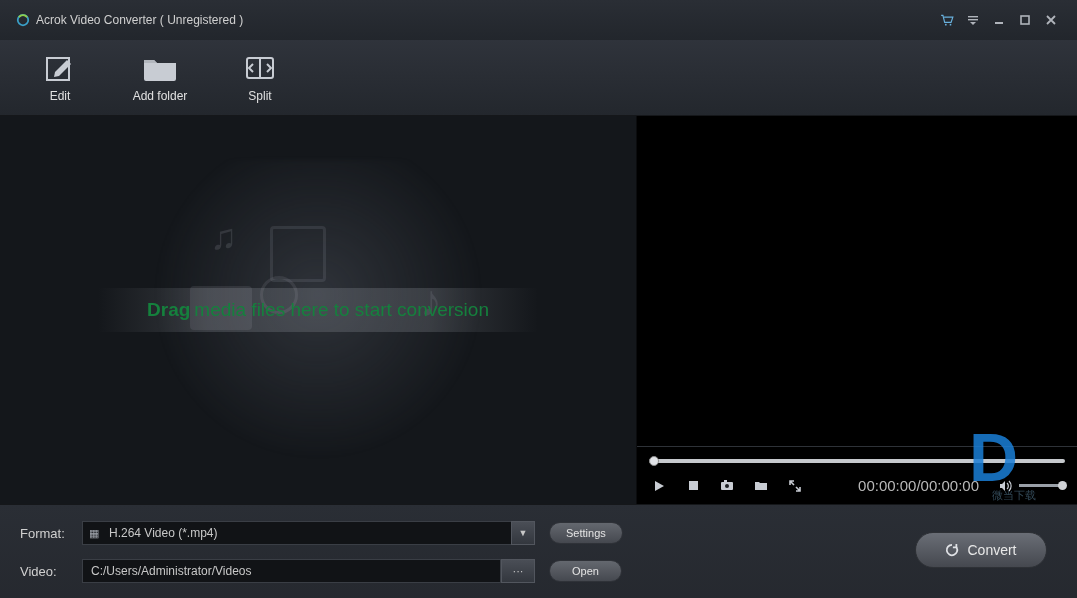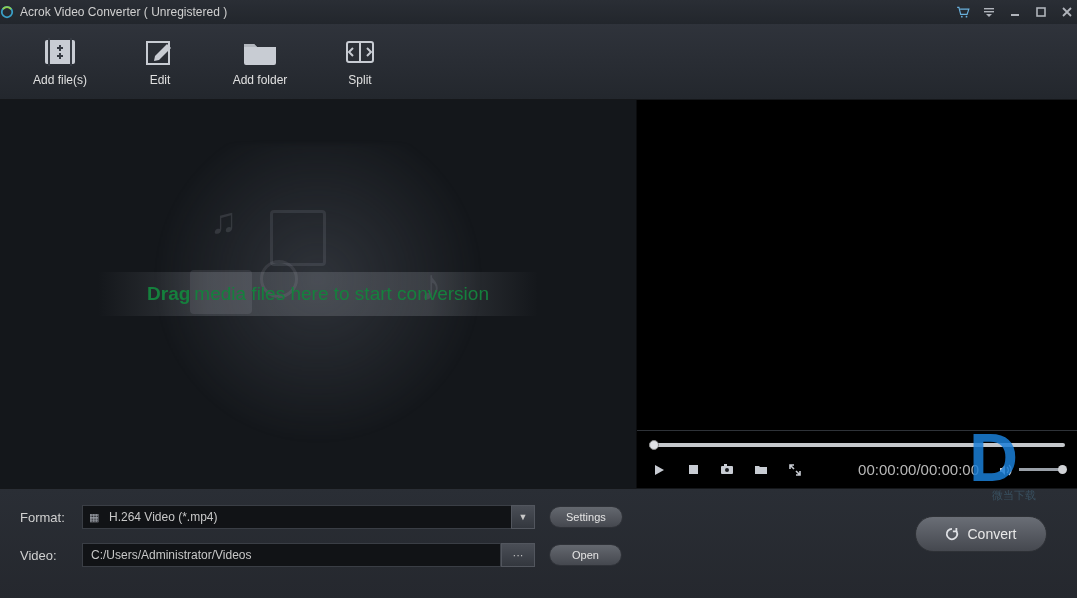--- a/index.html
+++ b/index.html
@@ -1,18 +1,18 @@
 <!DOCTYPE html>
 <html><head>
 <meta charset="utf-8">
 <style>
 * { margin: 0; padding: 0; box-sizing: border-box; font-family: Arial, sans-serif; }
 body { background: #1a1d21; width: 1077px; height: 598px; overflow: hidden; color: #c8c8c8; position: relative; }
 
-.titlebar { height: 24px; background: linear-gradient(#2a2e35, #22262c); display: flex; align-items: center; padding: 0 0; font-size: 12px; color: #d0d0d0; }
+.titlebar { height: 40px; background: linear-gradient(#2a2e35, #22262c); display: flex; align-items: center; padding: 0 16px; font-size: 12px; color: #d0d0d0; }
 .titlebar .logo { width: 14px; height: 14px; margin-right: 6px; }
 .titlebar-spacer { flex: 1; }
 .titlebar-btn { width: 20px; height: 16px; display: flex; align-items: center; justify-content: center; margin-left: 6px; cursor: pointer; color: #c0c0c0; font-size: 11px; }
 
 .toolbar { height: 76px; background: linear-gradient(#2f333b, #23272d); display: flex; align-items: center; padding: 0 10px; border-bottom: 1px solid #15171a; }
 .tool-item { width: 100px; display: flex; flex-direction: column; align-items: center; cursor: pointer; font-size: 12px; color: #e0e0e0; }
 .tool-icon { width: 36px; height: 30px; margin-bottom: 6px; display: flex; align-items: center; justify-content: center; }
 .toolbar-spacer { flex: 1; }
 .brand { display: flex; align-items: center; margin-right: 30px; }
 .brand-text { font-size: 24px; letter-spacing: 4px; color: #d8d8d8; margin-left: 8px; font-weight: 300; }
@@ -99,34 +99,20 @@
   <div class="titlebar-btn">
     <svg width="10" height="10" viewBox="0 0 10 10">
         <path d="M1 1l8 8M9 1l-8 8" stroke="#b0b4bb" stroke-width="1.8"></path>
       </svg>
   </div>
 </div>
 
 <div class="toolbar">
   <div class="tool-item">
     <div class="tool-icon">
-      <svg width="34" height="28" viewBox="0 0 34 28">
-          <rect x="2" y="2" width="30" height="24" rx="2" fill="#c8ccd3"></rect>
-          <rect x="5" y="0" width="2" height="28" fill="#343941"></rect>
-          <rect x="27" y="0" width="2" height="28" fill="#343941"></rect>
-          <rect x="14" y="9" width="6" height="2" fill="#343941"></rect>
-          <rect x="16" y="7" width="2" height="6" fill="#343941"></rect>
-          <rect x="14" y="17" width="6" height="2" fill="#343941"></rect>
-          <rect x="16" y="15" width="2" height="6" fill="#343941"></rect>
-        </svg>
-    </div>
-    <span>Add file(s)</span>
-  </div>
-  <div class="tool-item">
-    <div class="tool-icon">
       <svg width="30" height="28" viewBox="0 0 30 28">
           <rect x="2" y="4" width="22" height="22" fill="none" stroke="#c8ccd3" stroke-width="2"></rect>
           <path d="M10 18l12-12 4 4-12 12-5 1z" fill="#c8ccd3"></path>
         </svg>
     </div>
     <span>Edit</span>
   </div>
   <div class="tool-item">
     <div class="tool-icon">
       <svg width="36" height="28" viewBox="0 0 36 28">

